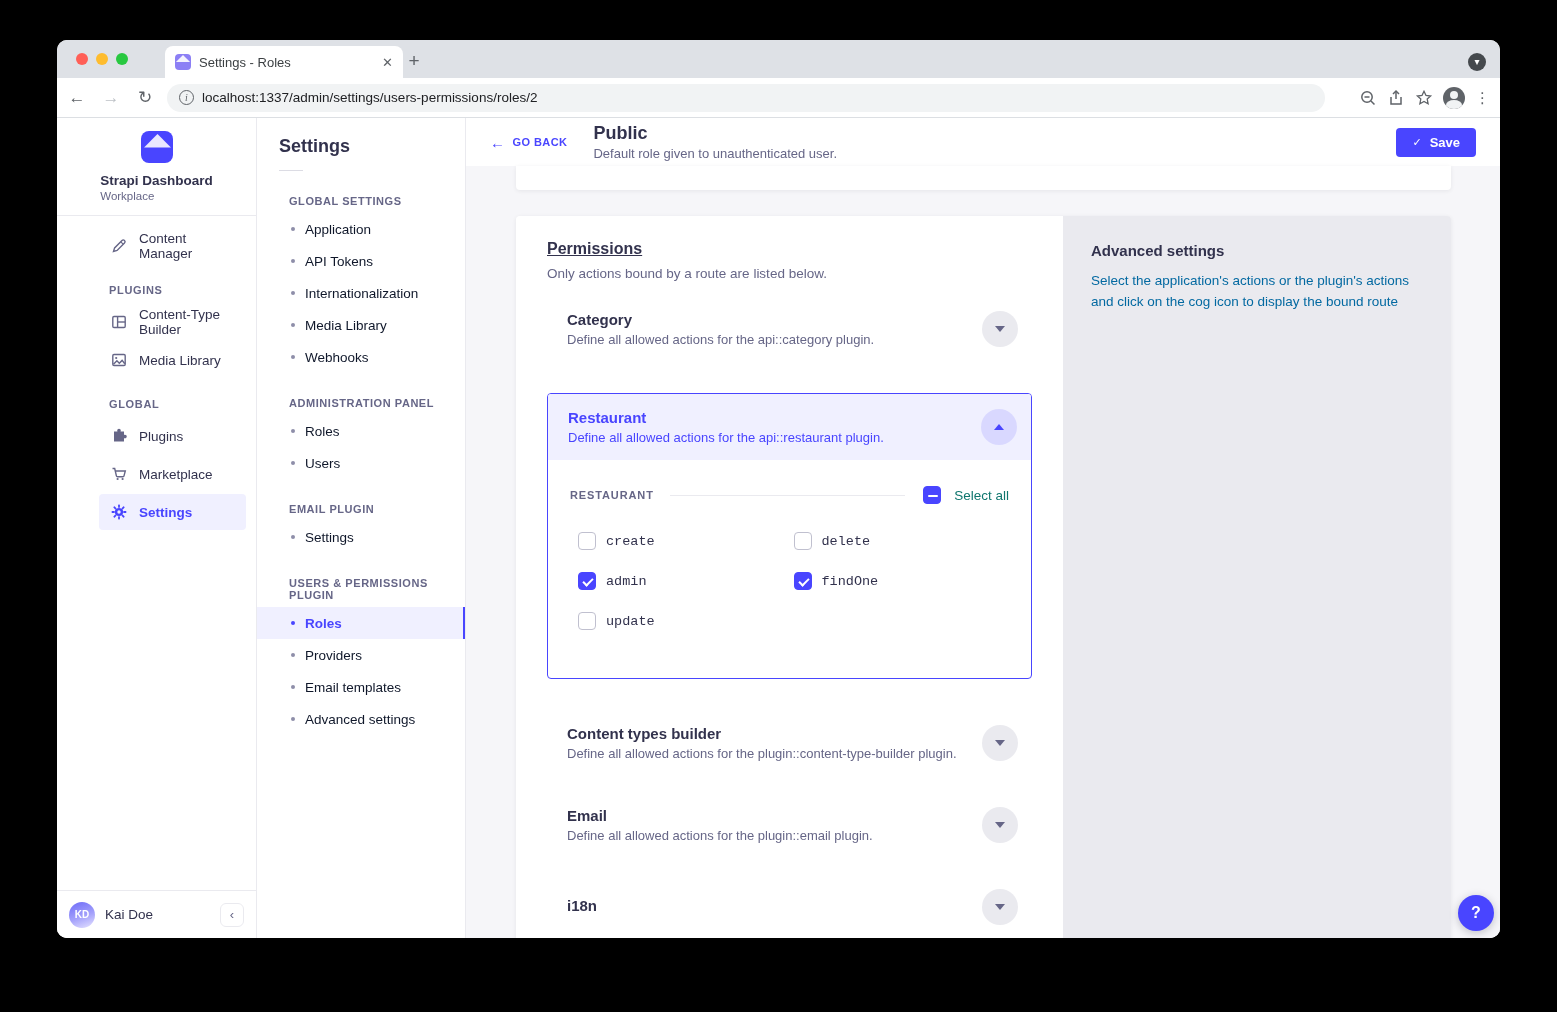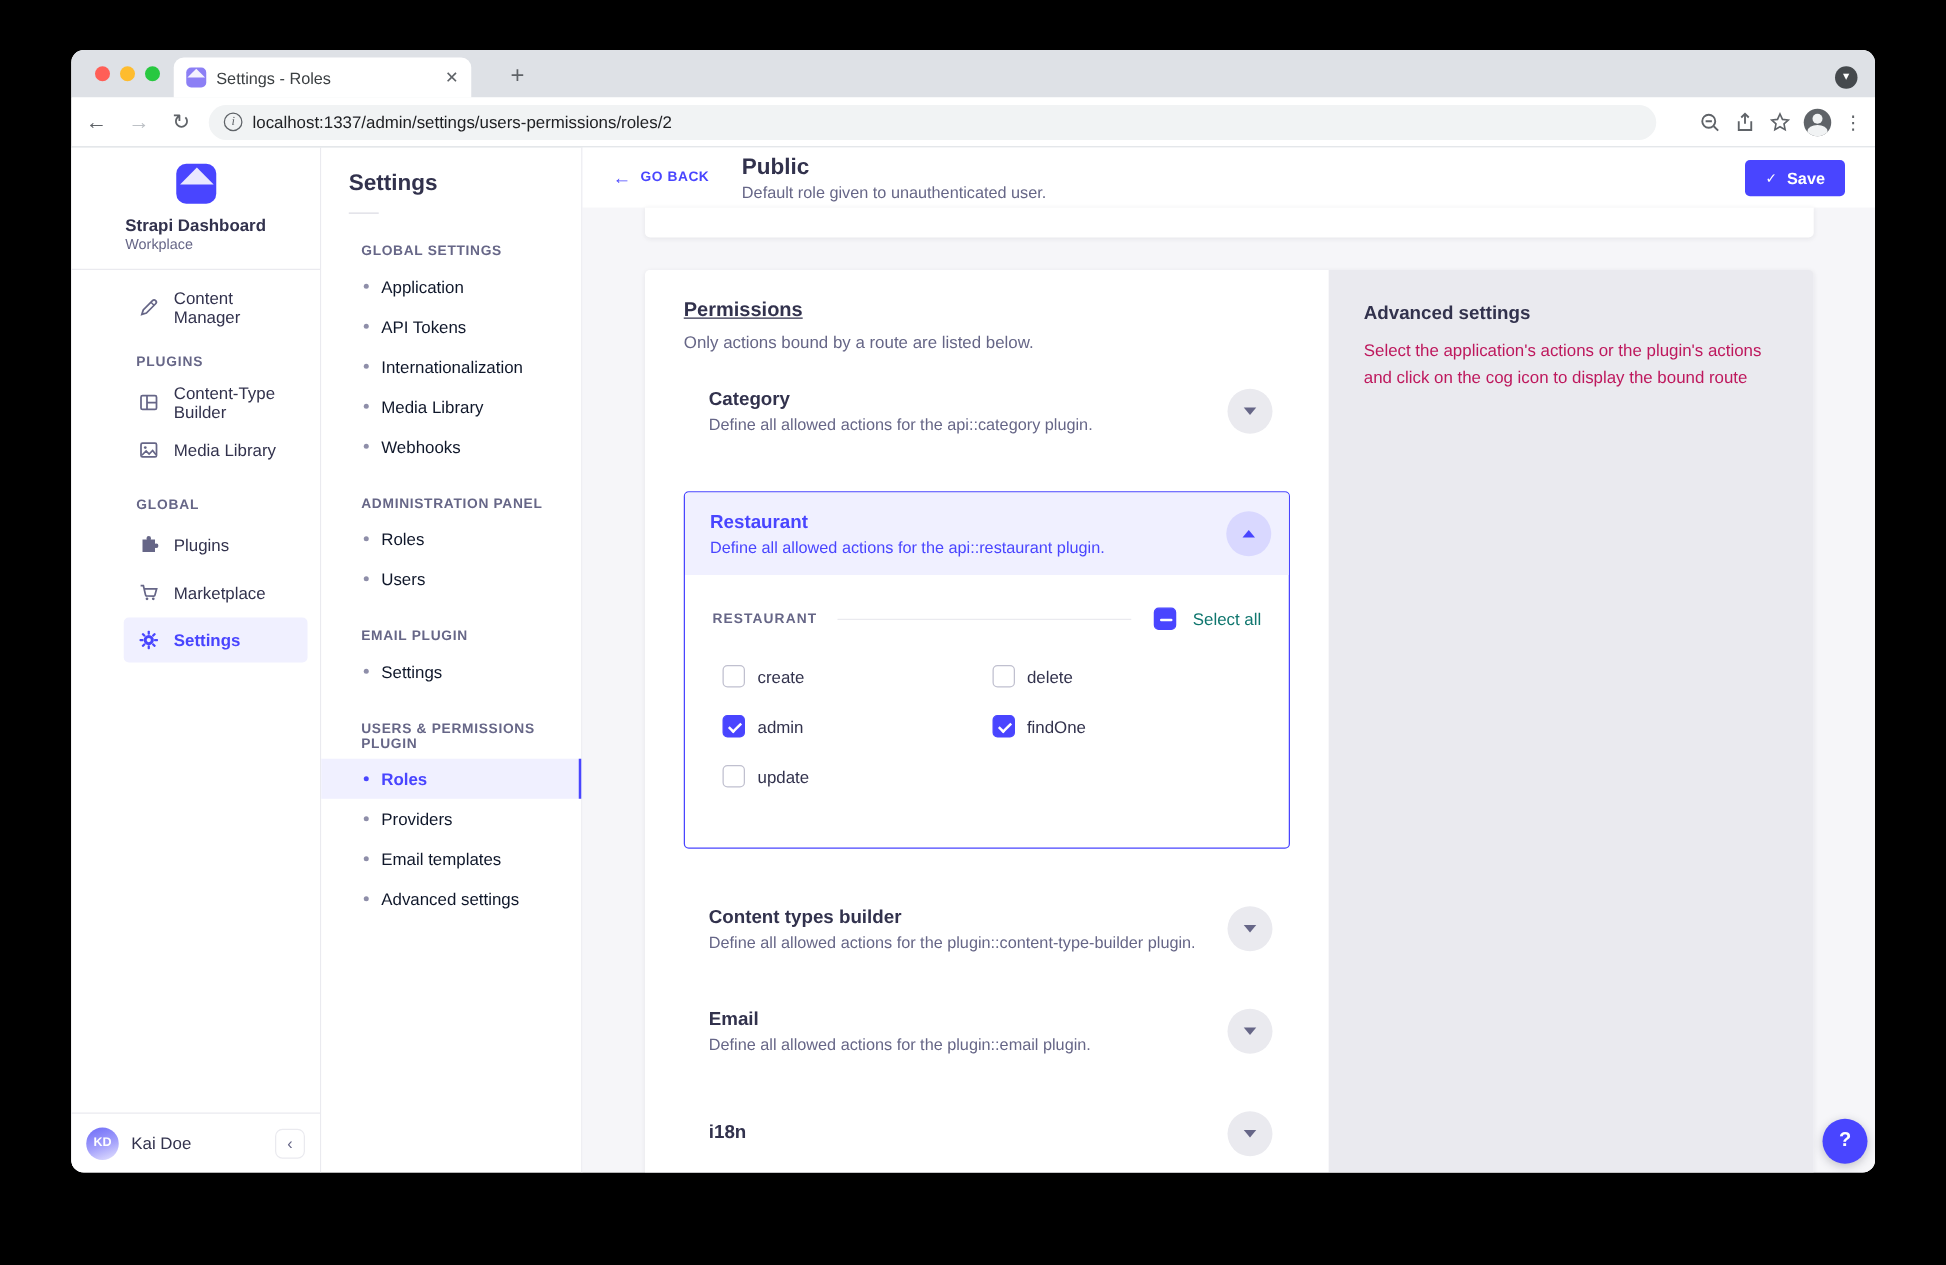--- a/index.html
+++ b/index.html
@@ -4,21 +4,21 @@
 <style>
   * { margin:0; padding:0; box-sizing:border-box; }
   html,body { width:1557px; height:1012px; background:#000; font-family:"Liberation Sans","DejaVu Sans",sans-serif; }
   .window { position:absolute; left:57px; top:40px; width:1443px; height:898px; border-radius:10px; overflow:hidden; background:#fff; }
 
   
   .tabstrip { position:relative; height:38px; background:#dee1e6; }
   .traffic { position:absolute; top:13px; left:19px; display:flex; gap:8px; }
   .traffic span { width:12px; height:12px; border-radius:50%; display:block; }
   .tl-red{background:#ff5f57;} .tl-yellow{background:#febc2e;} .tl-green{background:#28c840;}
-  .tab { position:absolute; left:82px; top:6px; width:238px; height:32px; background:#fff; border-radius:8px 8px 0 0; display:flex; align-items:center; padding:0 10px; gap:8px; }
+  .tab { position:absolute; left:108px; top:6px; width:238px; height:32px; background:#fff; border-radius:8px 8px 0 0; display:flex; align-items:center; padding:0 10px; gap:8px; }
   .favicon { width:16px; height:16px; border-radius:4px; background:#8c7ff5; position:relative; flex:0 0 16px; overflow:hidden;}
   .favicon i { position:absolute; left:3px; top:3px; width:0; height:0; border-left:10px solid rgba(255,255,255,.9); border-bottom:10px solid transparent; transform:rotate(45deg); }
   .tab-title { font-size:13px; color:#3c4043; flex:1; white-space:nowrap; overflow:hidden; }
   .tab-close { color:#5f6368; font-size:13px; cursor:default; }
   .newtab { position:absolute; left:344px; top:9px; width:26px; height:26px; border-radius:50%; color:#5f6368; font-size:19px; line-height:24px; text-align:center; }
   .tabsearch { position:absolute; right:14px; top:13px; width:18px; height:18px; border-radius:50%; background:#45494d; color:#fff; font-size:10px; line-height:17px; text-align:center; }
   .toolbar { position:relative; height:40px; background:#fff; border-bottom:1px solid #dcdfe3; display:flex; align-items:center; }
   .nav-ico { width:28px; height:28px; text-align:center; line-height:28px; font-size:17px; color:#5f6368; margin-left:6px; }
   .nav-ico.disabled { color:#bdc1c6; }
   .omnibox { margin-left:8px; width:1158px; height:28px; border-radius:14px; background:#f1f3f4; display:flex; align-items:center; padding:0 12px; gap:8px; }
@@ -97,26 +97,26 @@
   .acc-body { padding:26px 22px 48px; }
   .group-row { display:flex; align-items:center; }
   .group-label { font-size:11px; font-weight:bold; letter-spacing:.08em; color:#666687; }
   .group-line { flex:1; height:1px; background:#eaeaef; margin:0 18px 0 16px; }
   .selectall-label { font-size:13.5px; color:#0f766e; margin-left:13px; }
   .cb { width:18px; height:18px; border:1px solid #c0c0cf; border-radius:4px; background:#fff; position:relative; flex:0 0 18px; }
   .cb[data-checked="true"], .cb[data-checked="mixed"] { background:#4945ff; border-color:#4945ff; }
   .cb[data-checked="true"]::after { content:""; position:absolute; left:4px; top:5px; width:8px; height:4px; border-left:2px solid #fff; border-bottom:2px solid #fff; transform:rotate(-45deg); }
   .cb[data-checked="mixed"]::after { content:""; position:absolute; left:4px; top:8px; width:10px; height:2px; background:#fff; border-radius:1px; }
   .cb-grid { margin-top:28px; display:grid; grid-template-columns:1fr 1fr; row-gap:22px; padding-left:8px; }
-  .cb-item { display:flex; align-items:center; gap:10px; }
+  .cb-item { display:flex; align-items:center; gap:10px;font-family:Liberation Mono, monospace; }
   .cb-text { font-size:13.5px; color:#32324d; }
 
   .adv-panel { flex:1; background:#eaeaef; padding:26px 24px 0 28px; }
   .adv-title { font-size:15px; font-weight:bold; color:#32324d; }
-  .adv-desc { font-size:13.5px; color:#be185d; line-height:1.55; margin-top:12px; max-width:352px; }
+  .adv-desc { font-size:13.5px; color:#0369a1; line-height:1.55; margin-top:12px; max-width:352px; }
 
   .help-fab { position:absolute; right:6px; bottom:7px; width:36px; height:36px; border-radius:50%; background:#4945ff; color:#fff; font-size:16px; font-weight:bold; display:flex; align-items:center; justify-content:center; box-shadow:0 2px 8px rgba(33,33,52,.25); }
 </style>
 </head>
 <body>
 
 <div class="window">
 
   <div class="tabstrip">
     <div class="traffic">

